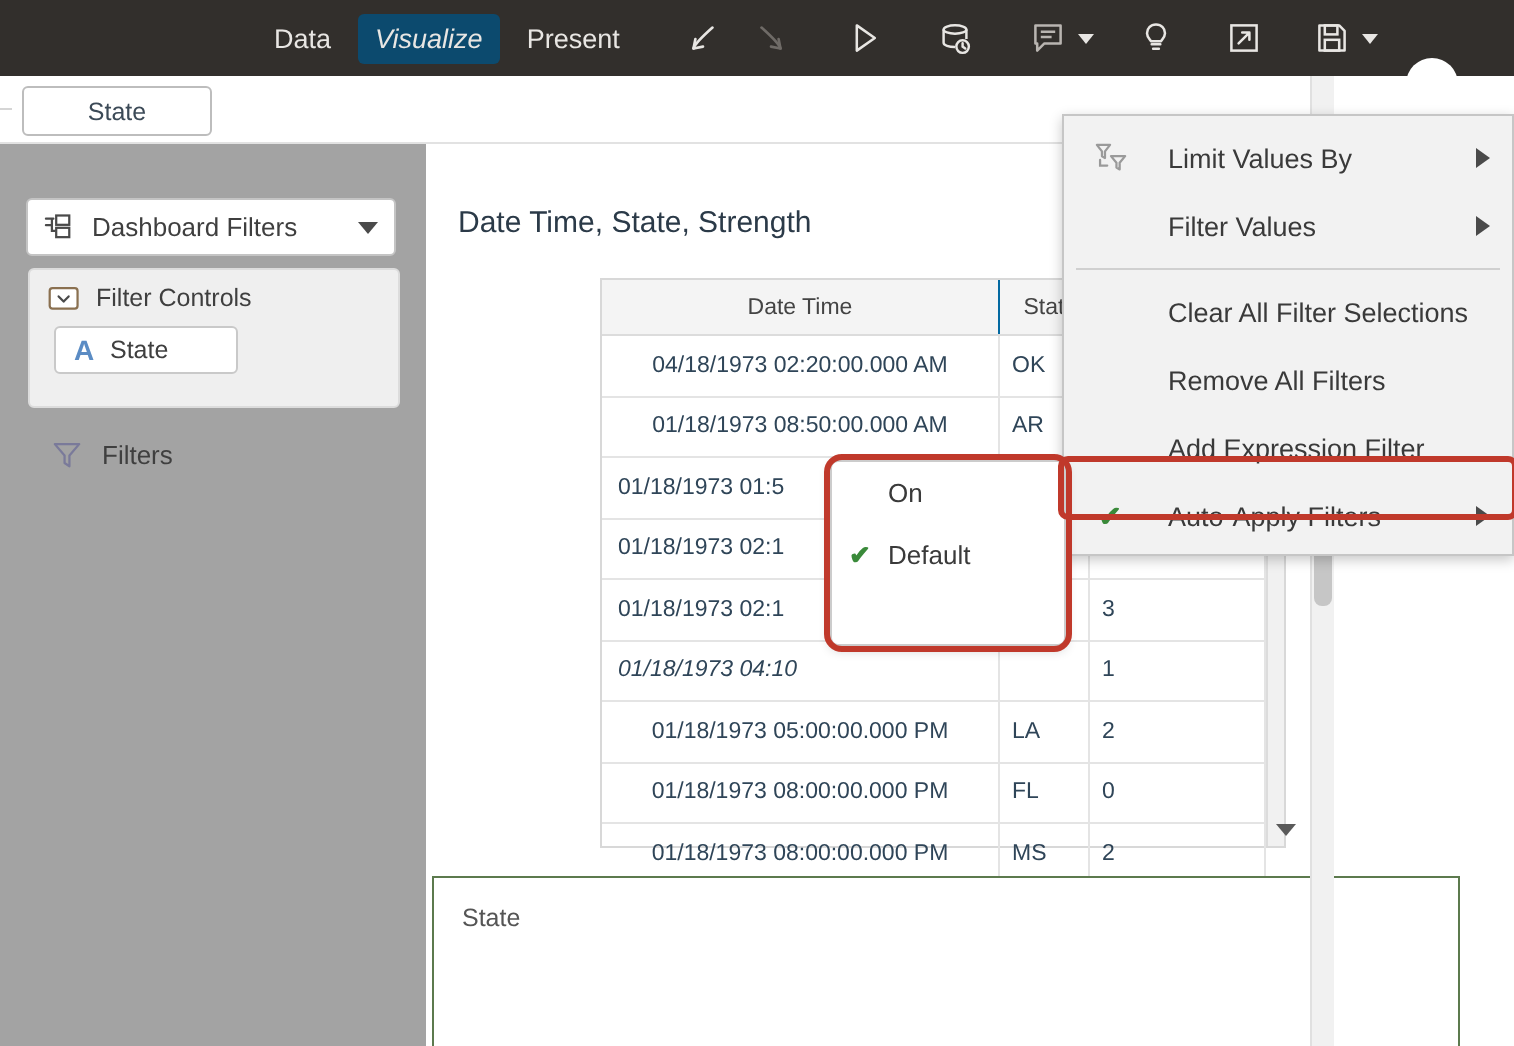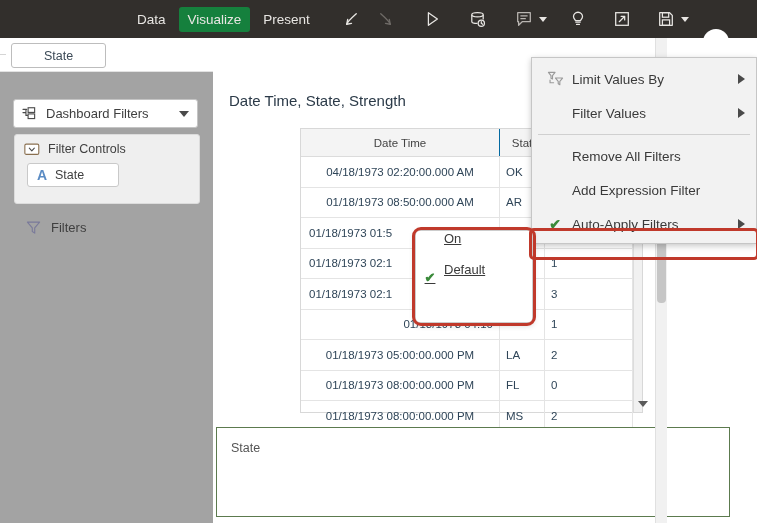--- a/index.html
+++ b/index.html
@@ -15,21 +15,21 @@
   .topbar {
     position: absolute; left: 0; top: 0; width: 757px; height: 38px;
     background: #322f2c;
     display: flex; align-items: center;
   }
   .topbar-inner { display: flex; align-items: center; margin-left: 128px; }
   .tb-text {
     color: #e8e6e3; font-size: 13.5px; padding: 4px 9px; border-radius: 3px;
     margin-right: 4px; white-space: nowrap; line-height: 17px;
   }
-  .tb-text.active { background: #15803d; }
+  .tb-text.active { background: #0c4a6e; font-style: italic; }
   .tb-icon {
     width: 30px; height: 26px; display: flex; align-items: center; justify-content: center;
     margin: 0 2px; color: #e8e6e3;
   }
   .tb-caret {
     width: 0; height: 0; border-left: 4.5px solid transparent; border-right: 4.5px solid transparent;
     border-top: 5.5px solid #e8e6e3; margin-left: -2px; margin-right: 4px;
   }
   .avatar {
     width: 26px; height: 26px; border-radius: 50%; background: #ffffff;
@@ -73,21 +73,21 @@
     margin: 7px 0 0 12px; width: 92px; height: 24px; background: #ffffff;
     border: 1px solid #c9c9c9; border-radius: 3px;
     display: flex; align-items: center; padding-left: 7px; box-sizing: border-box;
   }
   .fc-item-glyph { color: #5b8cc4; font-size: 14px; font-weight: 600; width: 14px; text-align: center; }
   .fc-item-label { font-size: 12.5px; color: #3f3f3f; margin-left: 6px; }
   .filters-row { position: absolute; left: 26px; top: 148px; display: flex; align-items: center; }
   .filters-label { font-size: 13px; color: #3f3f3f; margin-left: 10px; }
 
   
-  .main-area { position: absolute; left: 213px; top: 61px; width: 544px; height: 451px; background: #ffffff; }
+  .main-area { position: absolute; left: 213px; top: 72px; width: 544px; height: 451px; background: #ffffff; }
   .viz-title {
     position: absolute; left: 16px; top: 31px; font-size: 15px; color: #2b3a48;
   }
   .table-wrap {
     position: absolute; left: 87px; top: 67px; width: 343px; height: 285px;
     border: 1px solid #d8d8d8; box-sizing: border-box; background: #fff;
     display: flex;
   }
   table.grid { border-collapse: collapse; table-layout: fixed; width: 325px; }
   table.grid th {
@@ -134,42 +134,42 @@
   .ctx-menu {
     position: absolute; left: 531px; top: 57px; width: 226px; background: #f2f2f2;
     border: 1px solid #c6c6c6; box-shadow: 0 2px 6px rgba(0,0,0,0.22);
     padding: 4px 0 2px 0; box-sizing: border-box; z-index: 40;
   }
   .ctx-item {
     height: 34px; display: flex; align-items: center; font-size: 13.5px; color: #3a3a3a;
     padding-left: 10px; position: relative; box-sizing: border-box;
   }
   .ctx-icon-slot { width: 26px; display: flex; align-items: center; justify-content: center; }
-  .ctx-label { margin-left: 4px; }
+  .ctx-label { margin-left: 16px; }
   .ctx-arrow {
     position: absolute; right: 11px; width: 0; height: 0;
     border-top: 5px solid transparent; border-bottom: 5px solid transparent;
     border-left: 7px solid #4a4a4a;
   }
   .ctx-sep { height: 1px; background: #d0d0d0; margin: 4px 6px; }
   .ctx-check { color: #3a8a3a; font-size: 14px; font-weight: bold; }
   .highlight-box {
     position: absolute; left: 529px; top: 228px; width: 230px; height: 32px;
     border: 3px solid #c0392b; border-radius: 5px; box-sizing: border-box; z-index: 60;
     pointer-events: none;
   }
 
   
   .sub-menu {
     position: absolute; left: 415px; top: 230px; width: 118px; height: 93px;
     background: #ffffff; border: 1px solid #cccccc; border-radius: 4px;
     box-shadow: 0 2px 6px rgba(0,0,0,0.2); z-index: 50; box-sizing: border-box;
   }
   .sub-item {
-    height: 31px; display: flex; font-size: 13px; color: #3a3a3a; text-decoration: underline;
+    height: 31px; display: flex; align-items: center; font-size: 13px; color: #3a3a3a;
   }
   .sub-icon-slot { width: 28px; display: flex; align-items: center; justify-content: center; }
   .sub-check { color: #3a8a3a; font-size: 13px; font-weight: bold; }
   .sub-highlight {
     position: absolute; left: 412px; top: 227px; width: 124px; height: 99px;
     border: 3px solid #c0392b; border-radius: 9px; box-sizing: border-box; z-index: 55;
     pointer-events: none;
   }
 
   
@@ -327,21 +327,21 @@
             <td class="col-dt" style="text-align:left;padding-left:8px;">01/18/1973 02:1</td>
             <td class="col-st"></td>
             <td class="col-str">1</td>
           </tr>
           <tr>
             <td class="col-dt" style="text-align:left;padding-left:8px;">01/18/1973 02:1</td>
             <td class="col-st"></td>
             <td class="col-str">3</td>
           </tr>
           <tr>
-            <td class="col-dt" style="text-align:right;padding-left:8px;">01/18/1973 04:10</td>
+            <td class="col-dt" style="text-align:left;padding-left:8px;font-style:italic;">01/18/1973 04:10</td>
             <td class="col-st"></td>
             <td class="col-str">1</td>
           </tr>
           <tr>
             <td class="col-dt">01/18/1973 05:00:00.000 PM</td>
             <td class="col-st">LA</td>
             <td class="col-str">2</td>
           </tr>
           <tr>
             <td class="col-dt">01/18/1973 08:00:00.000 PM</td>
@@ -380,20 +380,24 @@
     </div>
 
     <div class="ctx-item">
       <span class="ctx-icon-slot"></span>
       <span class="ctx-label">Filter Values</span>
       <span class="ctx-arrow"></span>
     </div>
 
     <div class="ctx-sep"></div>
 
+    <div class="ctx-item">
+      <span class="ctx-icon-slot"></span>
+      <span class="ctx-label">Clear All Filter Selections</span>
+    </div>
 
     <div class="ctx-item">
       <span class="ctx-icon-slot"></span>
       <span class="ctx-label">Remove All Filters</span>
     </div>
 
     <div class="ctx-item">
       <span class="ctx-icon-slot"></span>
       <span class="ctx-label">Add Expression Filter</span>
     </div>

